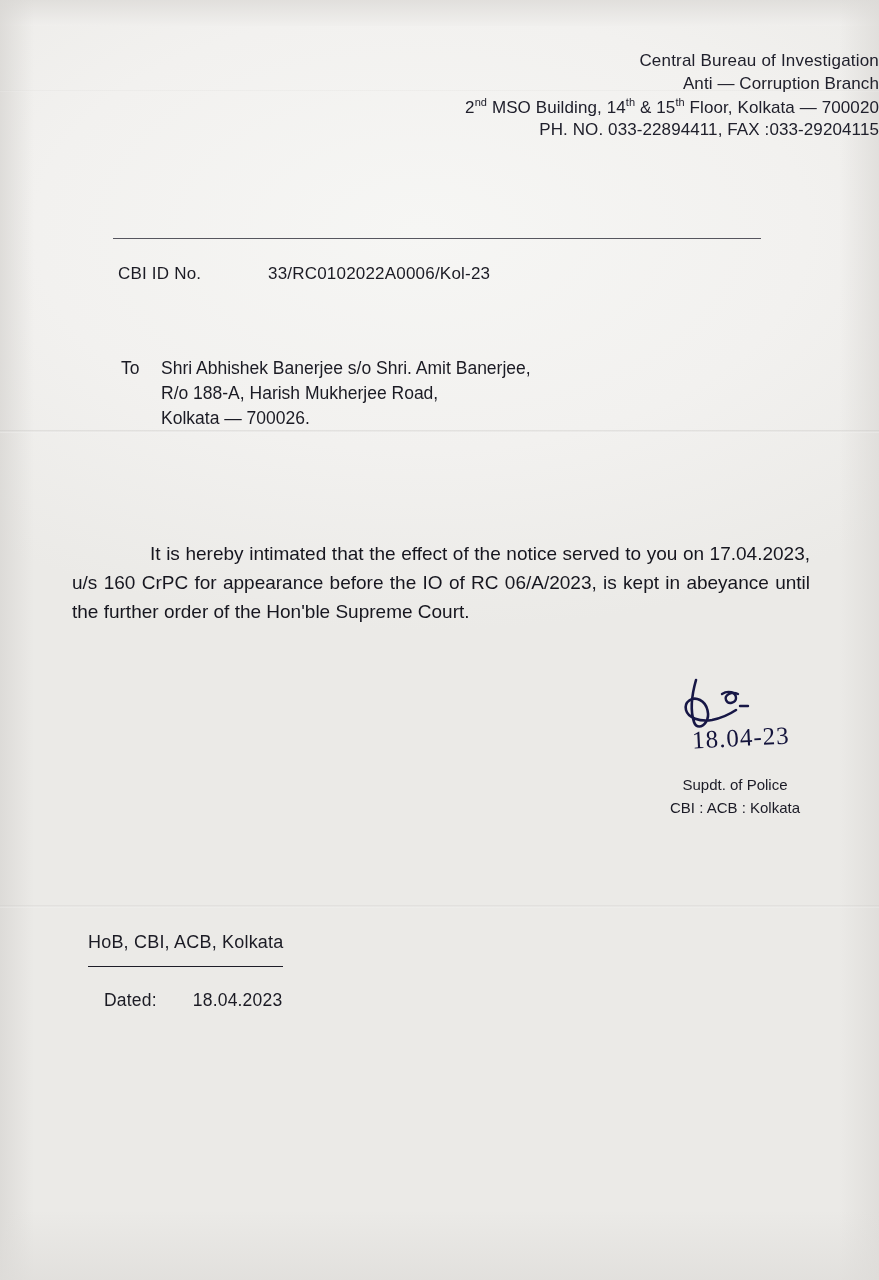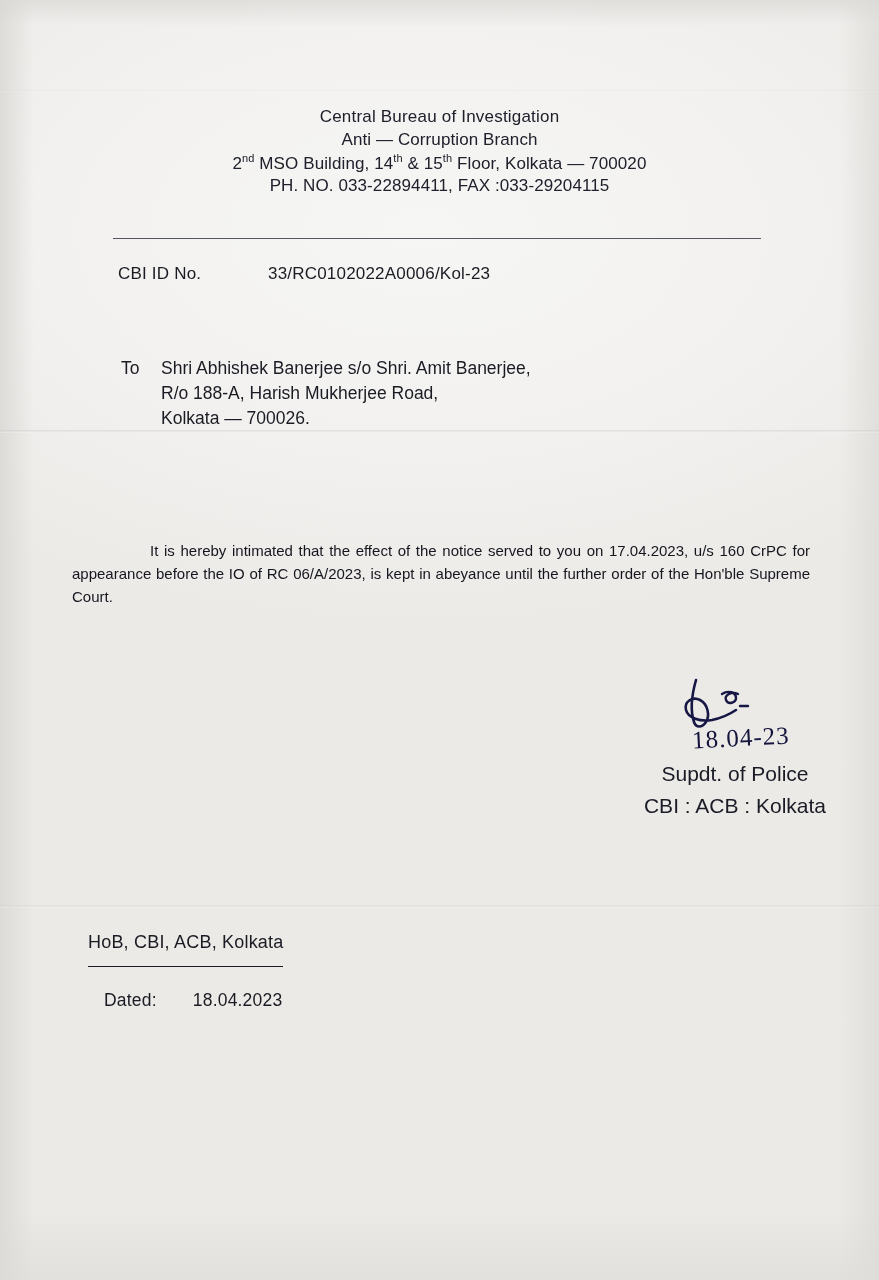--- a/index.html
+++ b/index.html
@@ -59,22 +59,22 @@
     background: linear-gradient(180deg, rgba(196,194,191,.35), rgba(255,255,255,.4));
     opacity: .5;
   }
   .content {
     position: absolute;
     left: 0; top: 0; width: 879px; height: 1280px;
     color: #1b1b24;
   }
 
   .header {
-    text-align: center;
-    margin-top: 106px;
+    text-align: right;
+    margin-top: 50px;
     line-height: 1.33;
   }
   .header div {
     font-size: 17px;
     color: #20202c;
     letter-spacing: .1px;
   }
   .header .line1 { letter-spacing: .2px; }
   sup { font-size: 11px; vertical-align: super; }
 
@@ -111,21 +111,21 @@
   }
   .to-block .addr {
     margin-left: 57px;
   }
 
   .body-para {
     position: absolute;
     left: 72px;
     top: 540px;
     width: 738px;
-    font-size: 15px;
+    font-size: 19px;
     line-height: 1.52;
     text-align: justify;
     color: #16161f;
   }
   .body-para .indent { display: inline-block; width: 78px; }
 
   .sign-area {
     position: absolute;
     left: 600px;
     top: 680px;
@@ -141,22 +141,22 @@
     position: absolute;
     left: 92px;
     top: 44px;
     font-family: "Liberation Serif", serif;
     font-size: 25px;
     color: #14143c;
     transform: rotate(-3deg);
     letter-spacing: 1px;
   }
   .desig {
-    margin-top: 8px;
-    font-size: 21px;
+    margin-top: 24px;
+    font-size: 15px;
     line-height: 1.5;
     color: #1b1b26;
     text-align: center;
   }
 
   .hob {
     position: absolute;
     left: 88px;
     top: 932px;
     font-size: 18px;

